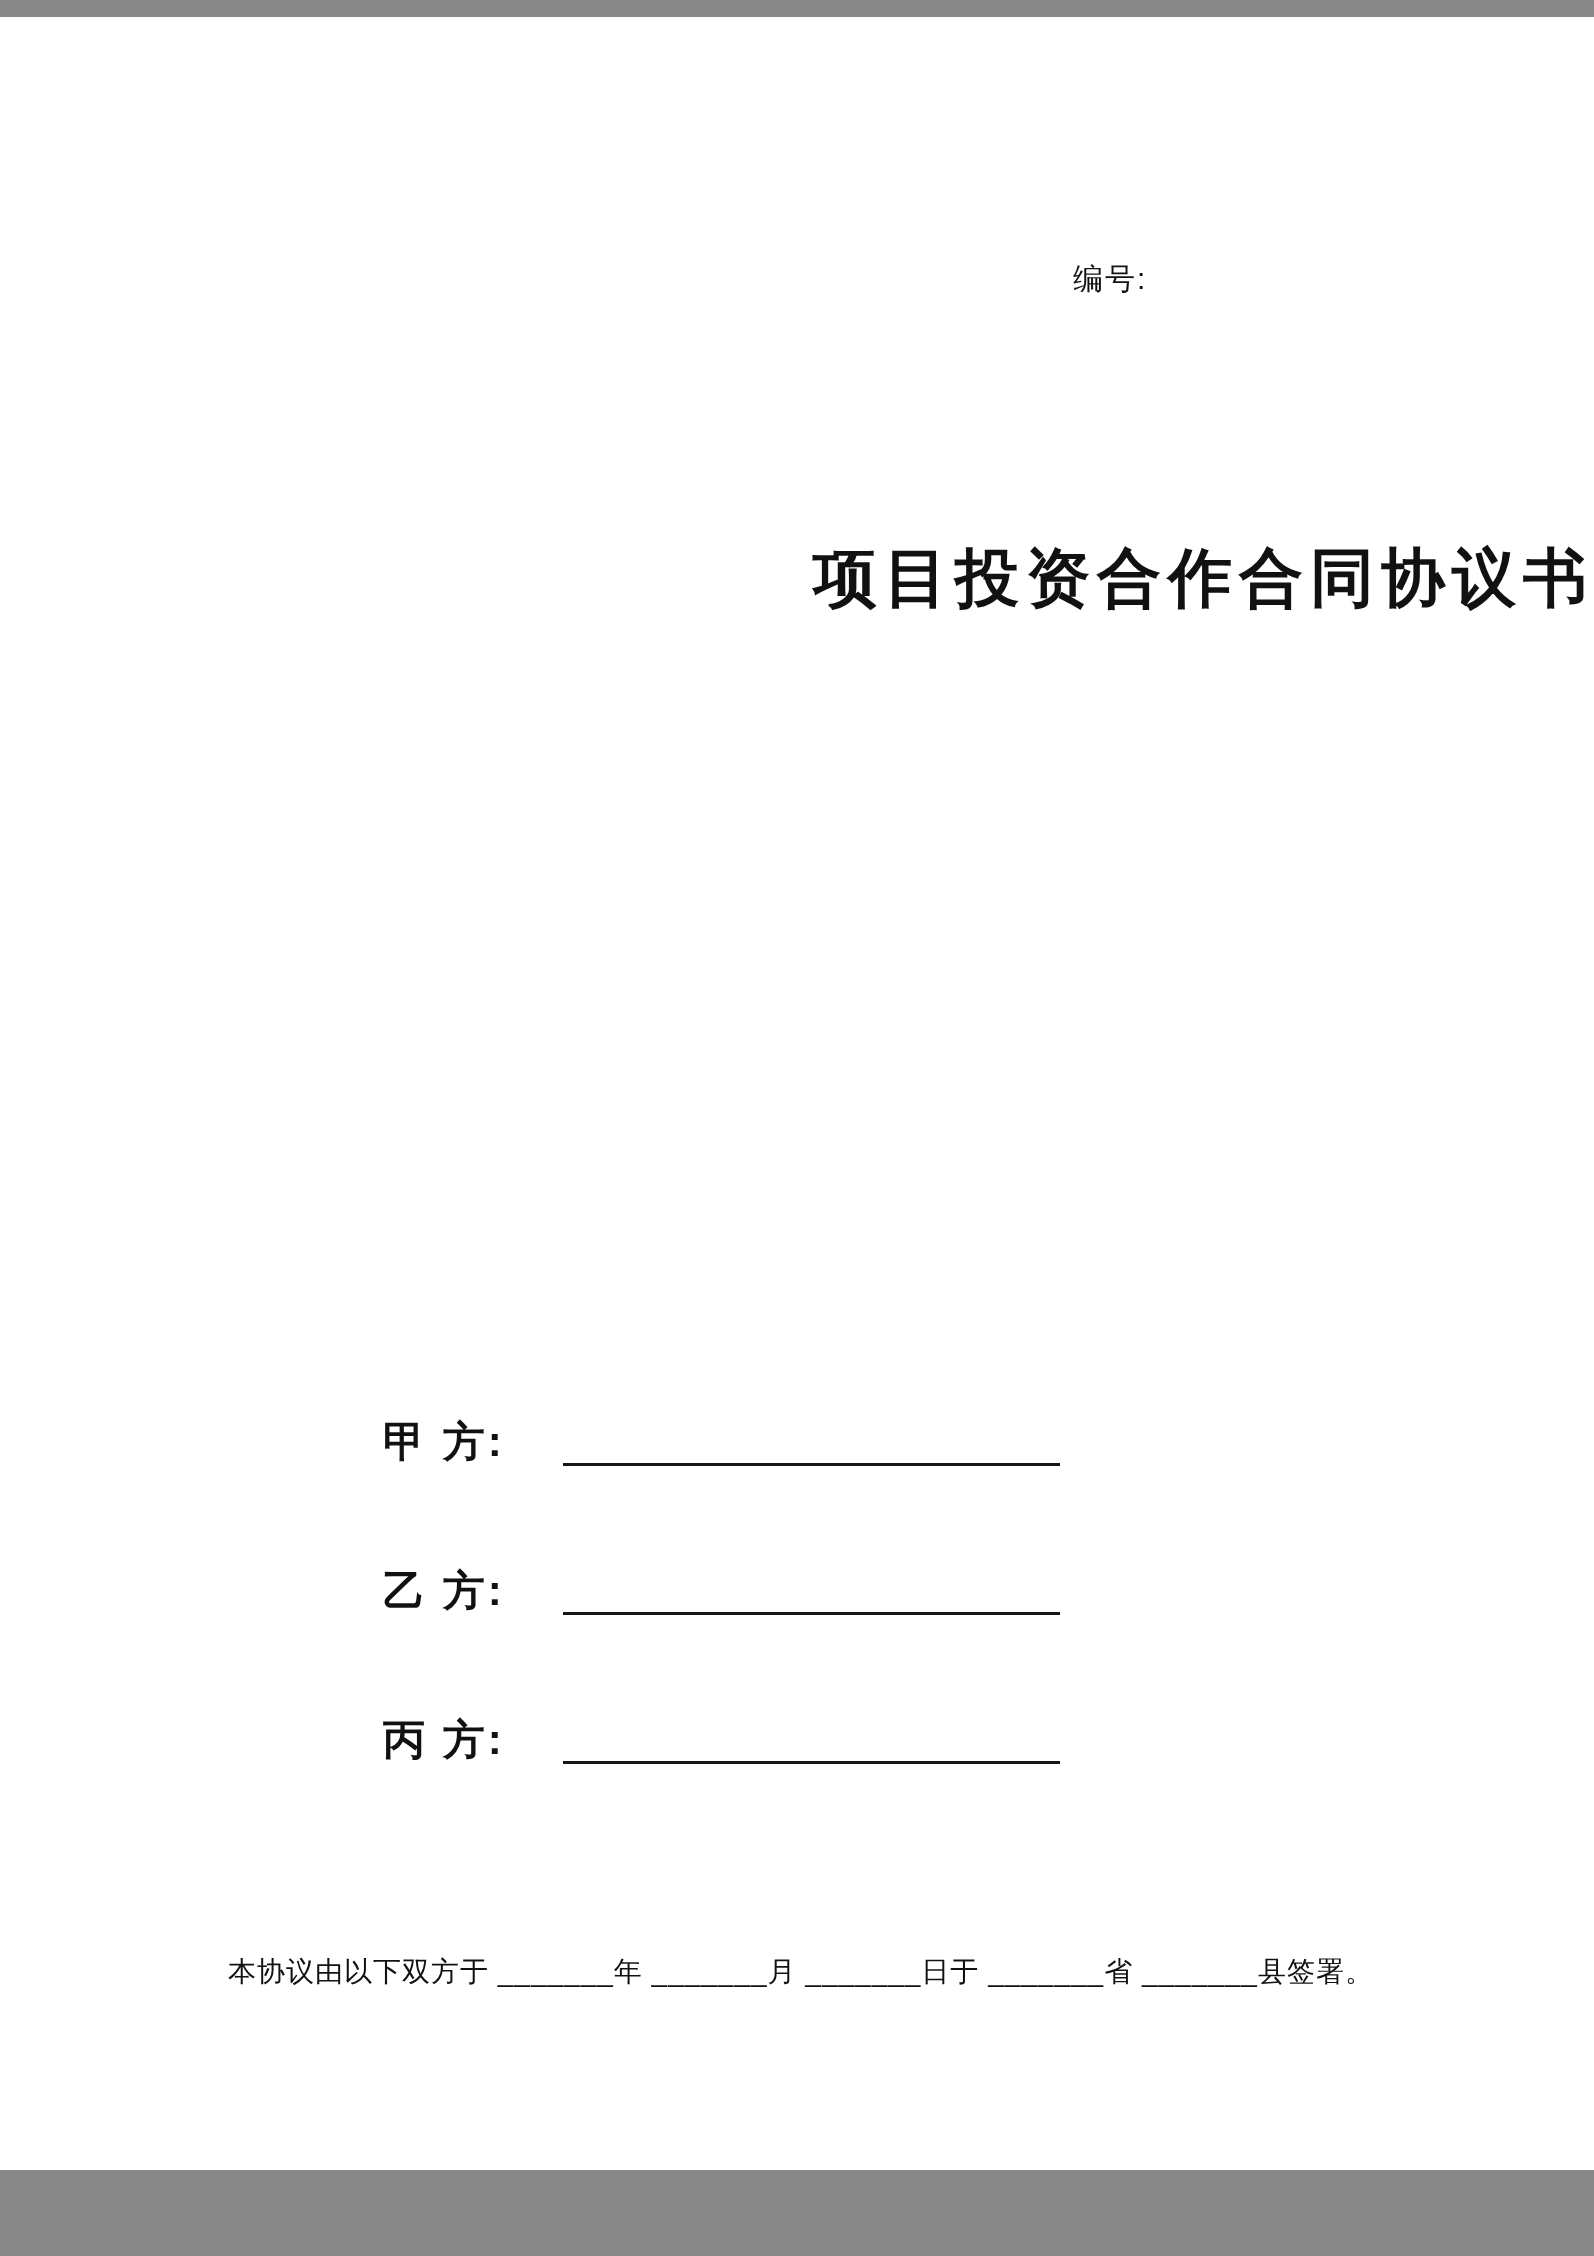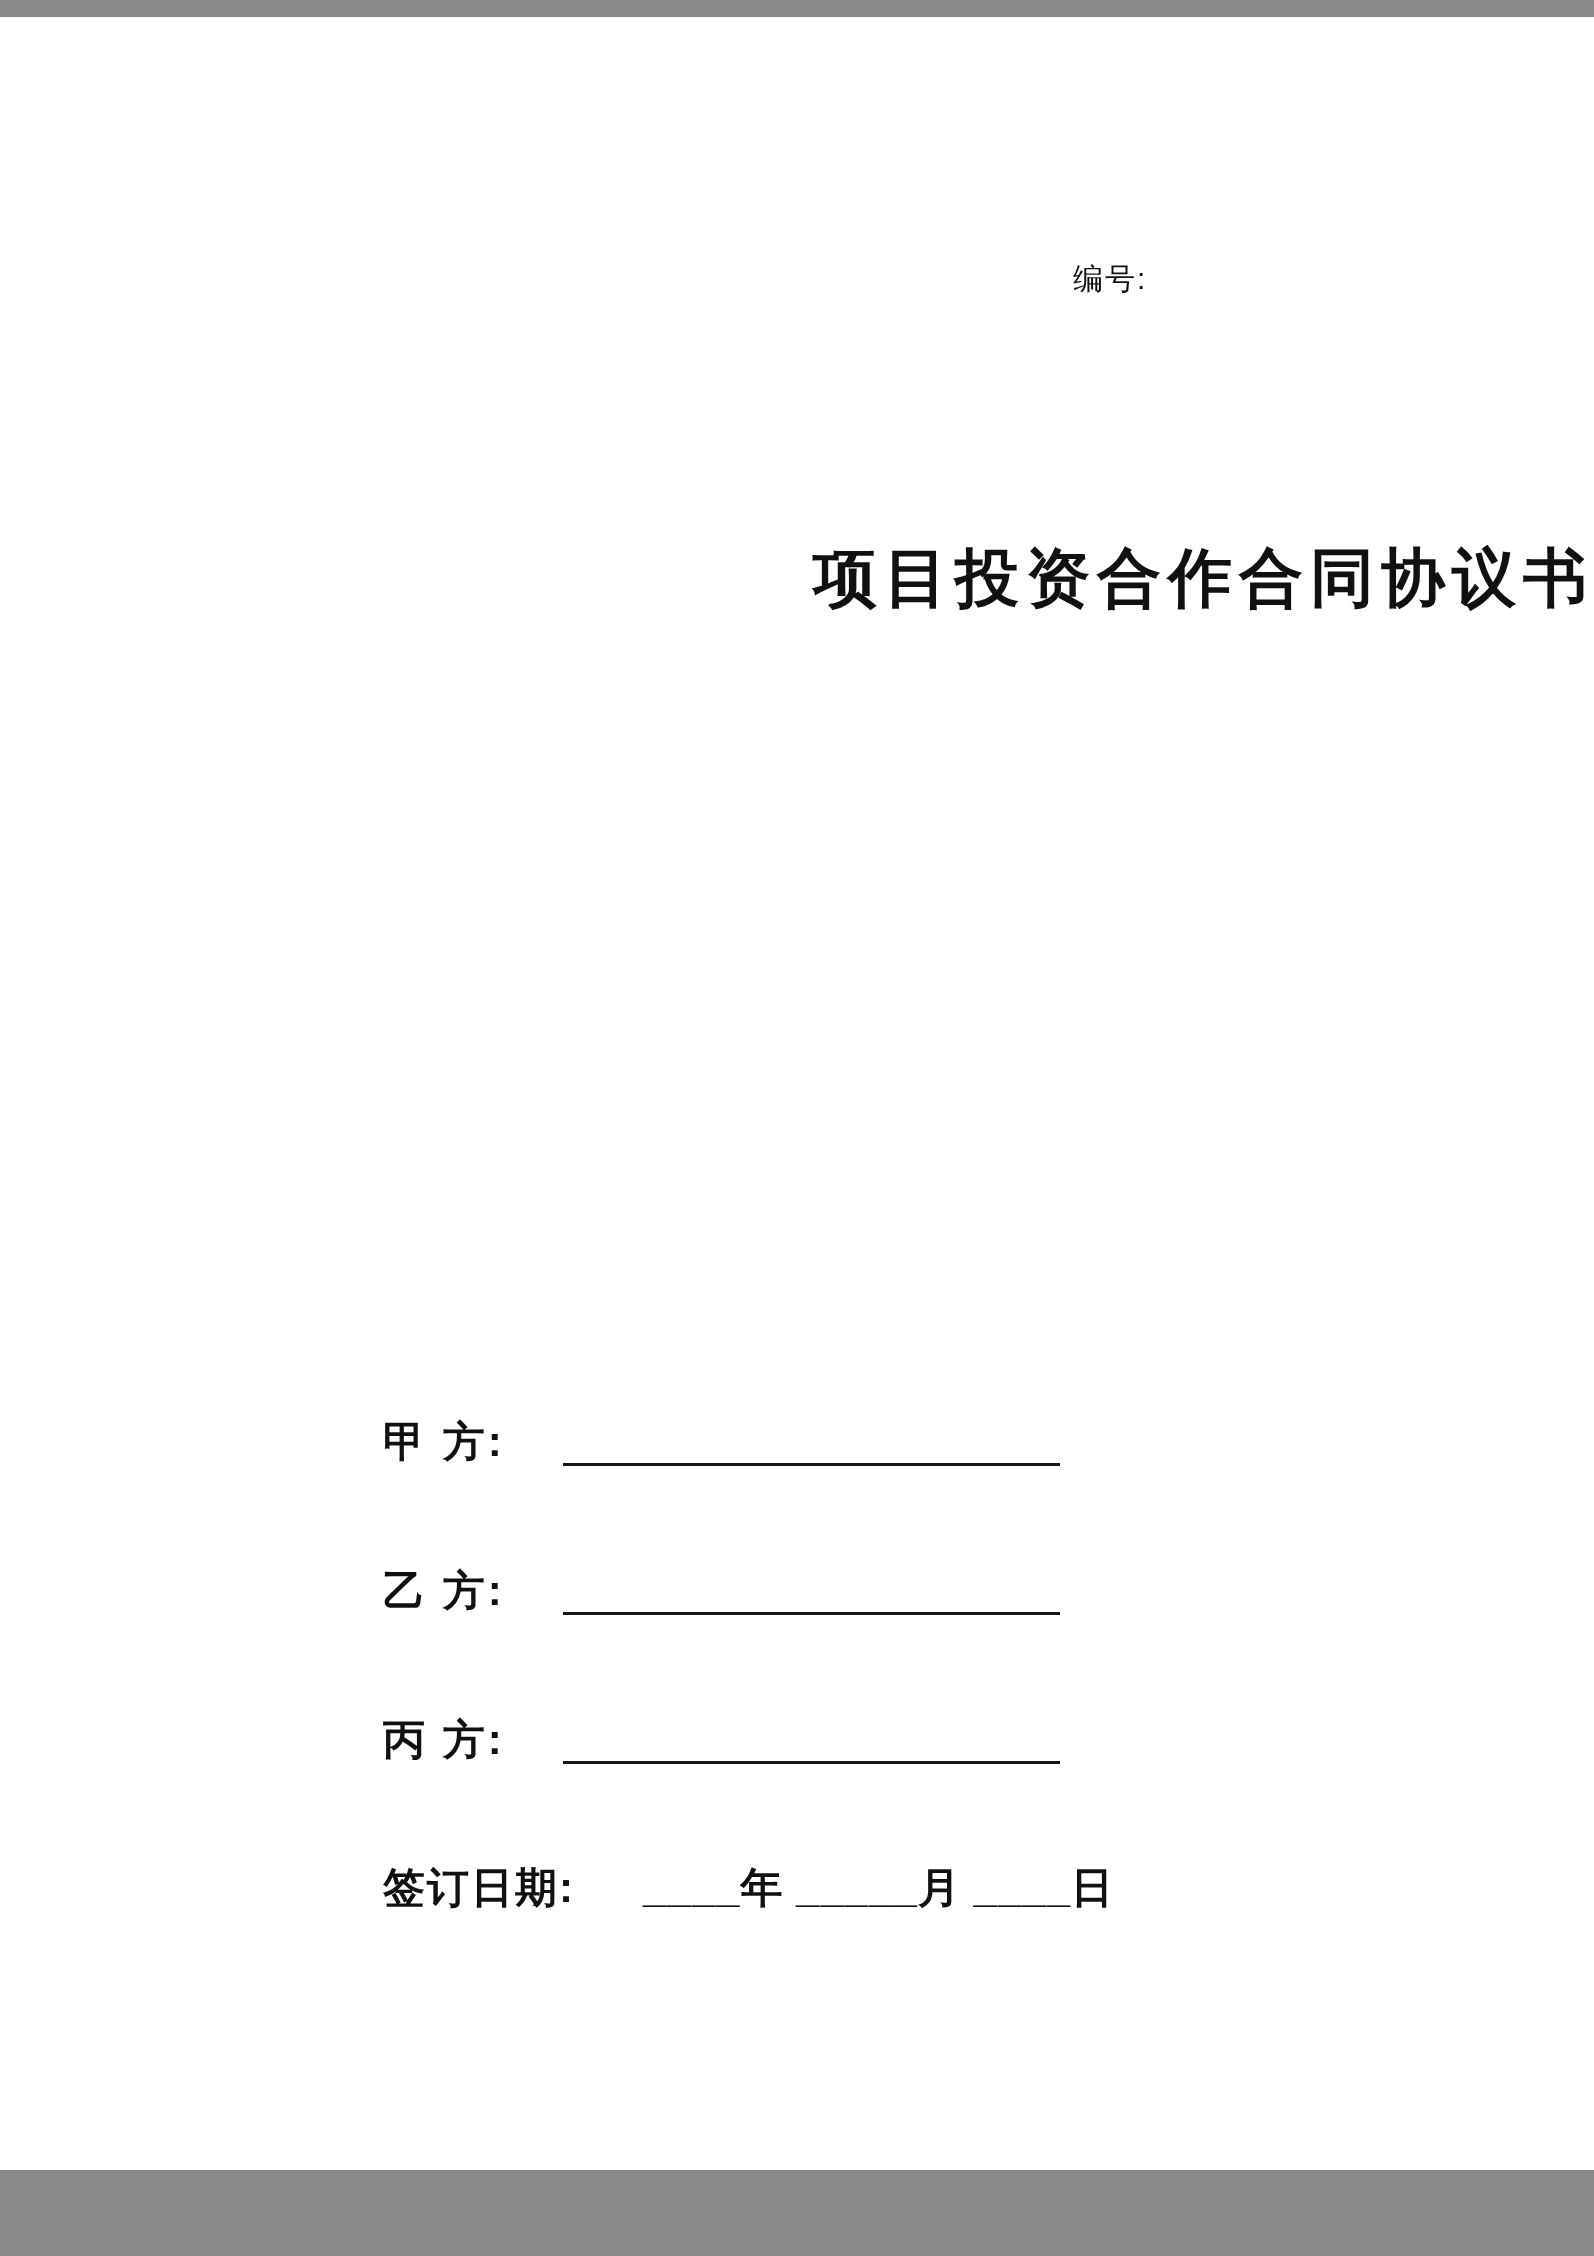--- a/index.html
+++ b/index.html
@@ -105,18 +105,16 @@
   </div>
 
   <div class="party-row row-c">
     <span class="party-label">丙 方:</span><span class="party-blank"></span>
   </div>
 
   <div class="party-row row-b">
     <span class="party-label">乙 方:</span><span class="party-blank"></span>
   </div>
 
-  <div class="date-row">
-    <span class="date-label">签订日期:</span><span class="date-blanks">____年 _____月  ____日</span>
-  </div>
 
+  <div class="footer-note">本协议由以下双方于 _______年 _______月 _______日于 _______省 _______县签署。</div>
 
 </div>
 
 </body></html>

